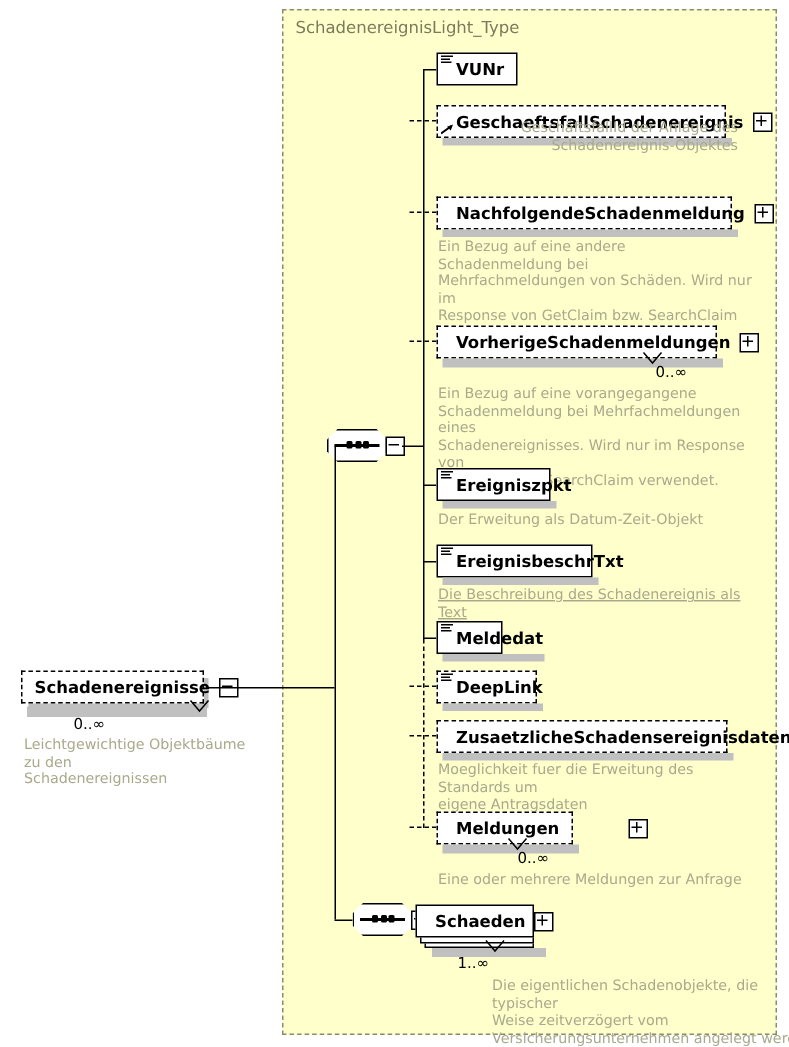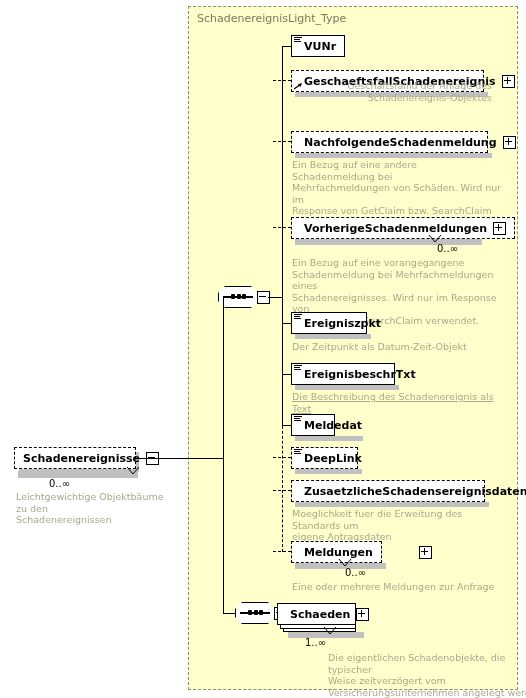--- a/index.html
+++ b/index.html
@@ -249,21 +249,21 @@
     <span class="lbl">NachfolgendeSchadenmeldung</span>
     <span class="plus"></span>
   </div>
   <div class="ln h" style="left:295px;top:153px;width:197px;height:5px;background:#c0c0c0;"></div>
   <div class="desc" style="left:292px;top:159px;width:210px;">Ein Bezug auf eine andere Schadenmeldung bei
 Mehrfachmeldungen von Schäden. Wird nur im
 Response von GetClaim bzw. SearchClaim
 verwendet.</div>
 
   <div class="dh" style="left:273px;top:227px;width:18px;"></div>
-  <div class="node dashed" style="left:291px;top:217px;width:224px;">
+  <div class="node dashed" style="left:291px;top:217px;width:187px;">
     <span class="lbl">VorherigeSchadenmeldungen</span>
     <span class="plus"></span>
   </div>
   <div class="ln h" style="left:295px;top:239px;width:187px;height:6px;background:#c0c0c0;"></div>
   <svg class="card" style="left:428px;top:234px;width:14px;height:10px;" viewBox="0 0 14 10">
     <path d="M1 1 L7 8 L13 1" fill="none" stroke="#000" stroke-width="1"></path>
   </svg>
   <div class="card" style="left:437px;top:243px;">0..∞</div>
   <div class="desc" style="left:292px;top:257px;width:212px;">Ein Bezug auf eine vorangegangene
 Schadenmeldung bei Mehrfachmeldungen eines
@@ -273,21 +273,21 @@
   <div class="ln h" style="left:282px;top:323px;width:9px;"></div>
   <div class="node solid" style="left:291px;top:312px;width:76px;">
     <span class="eicon">
         <i></i>
         <i></i>
         <i></i>
       </span>
     <span class="lbl">Ereigniszpkt</span>
   </div>
   <div class="ln h" style="left:295px;top:334px;width:76px;height:5px;background:#c0c0c0;"></div>
-  <div class="desc" style="left:292px;top:341px;width:210px;">Der Zeitpunkt als Datum-Zeit-Objekt</div>
+  <div class="desc" style="left:292px;top:341px;width:210px;">Der Erweitung als Datum-Zeit-Objekt</div>
 
   <div class="ln h" style="left:282px;top:374px;width:9px;"></div>
   <div class="node solid" style="left:291px;top:363px;width:104px;">
     <span class="eicon">
         <i></i>
         <i></i>
         <i></i>
       </span>
     <span class="lbl">EreignisbeschrTxt</span>
   </div>

